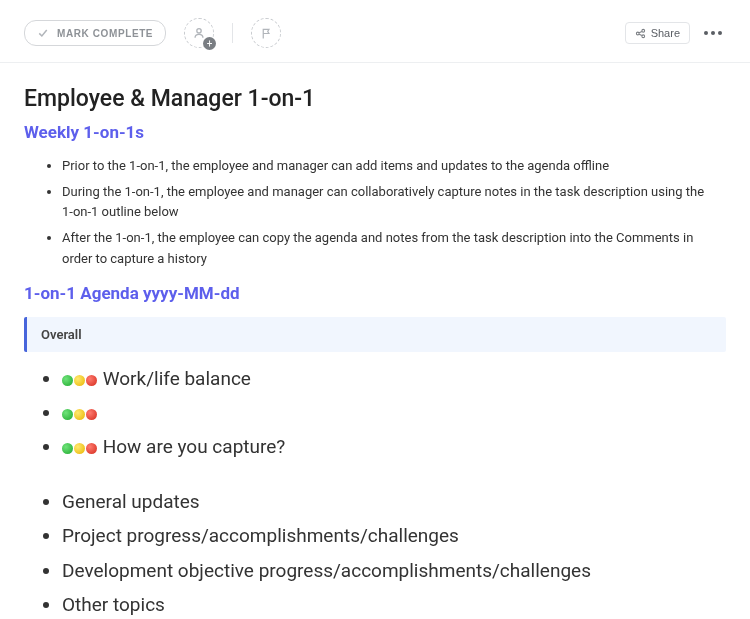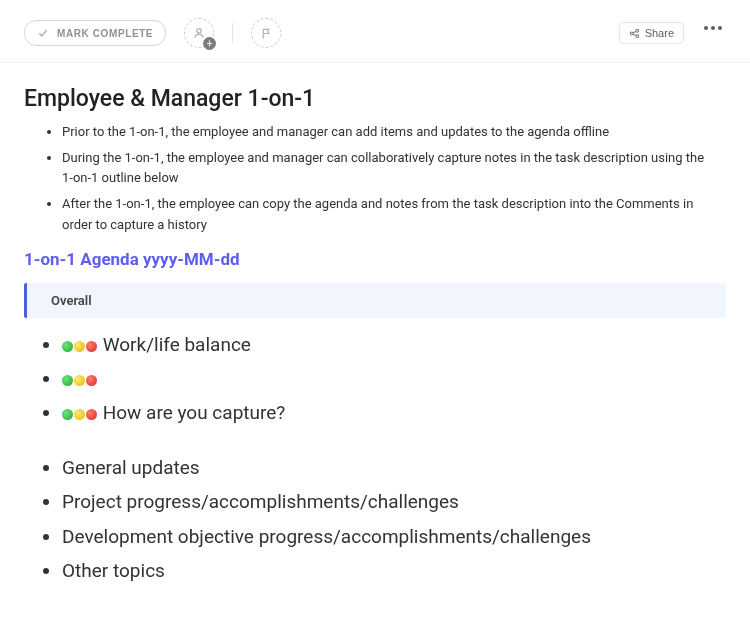--- a/index.html
+++ b/index.html
@@ -66,22 +66,22 @@
       font-size: 10px;
       line-height: 1;
     }
     .vdiv {
       width: 1px;
       height: 20px;
       background: #e3e5e8;
     }
     .topbar-right {
       display: flex;
-      align-items: flex-start;
-      gap: 16px;
+      align-items: center;
+      gap: 10px;
     }
     .share-btn {
       display: flex;
       align-items: center;
       gap: 5px;
       border: 1px solid #e3e5e8;
       border-radius: 4px;
       padding: 4px 9px;
       font-size: 11px;
       color: #5a5e64;
@@ -124,21 +124,21 @@
     ul.outer-list li {
       font-size: 13px;
       line-height: 1.55;
       color: #333;
       margin-bottom: 6px;
       padding-right: 10px;
     }
     .callout {
       border-left: 3px solid;
       background: #f1f6fe;
-      padding: 10px 24px;
+      padding: 10px 14px;
       border-radius: 2px;
       margin-bottom: 12px;
       font-size: 13px;
       font-weight: 600;
       color: #444;
     }
     .callout.blue { border-color: #4765db; }
     .callout.cyan { border-color: #3aa7d8; }
     ul.bullet-list {
       list-style: disc;
@@ -210,20 +210,21 @@
       <span></span>
         <span></span>
         <span></span>
     </div>
   </div>
 </div>
 
 <div class="content">
   <h1 class="page-title">Employee &amp; Manager 1-on-1</h1>
 
+  <h2 class="section-title">Weekly 1-on-1s</h2>
   <ul class="outer-list">
     <li>Prior to the 1-on-1, the employee and manager can add items and updates to the agenda offline</li>
     <li>During the 1-on-1, the employee and manager can collaboratively capture notes in the task description using the 1-on-1 outline below</li>
     <li>After the 1-on-1, the employee can copy the agenda and notes from the task description into the Comments in order to capture a history</li>
   </ul>
 
   <h2 class="section-title">1-on-1 Agenda yyyy-MM-dd</h2>
 
   <div class="callout blue">
     <span>Overall</span>

